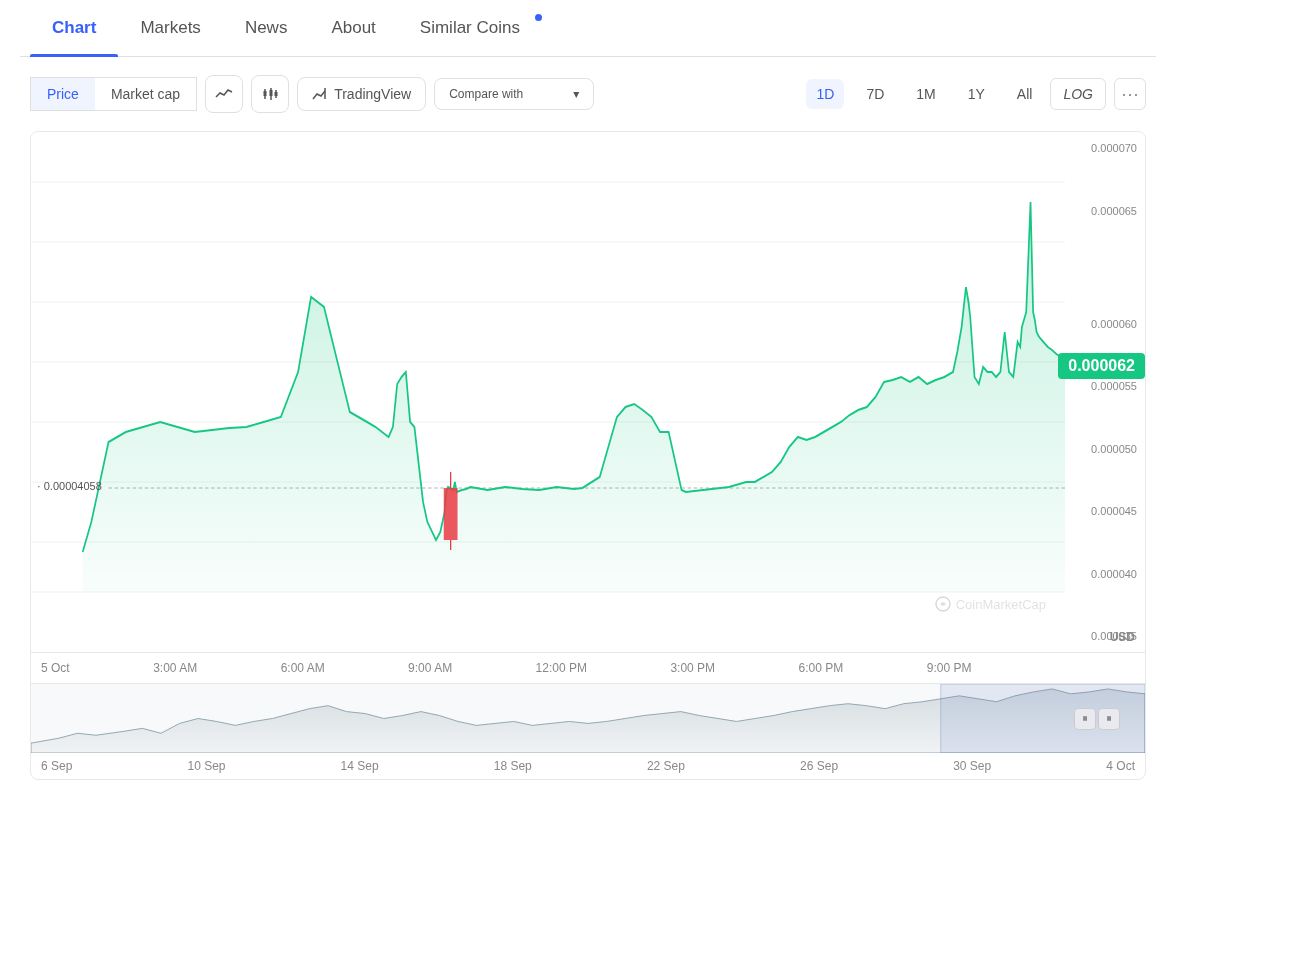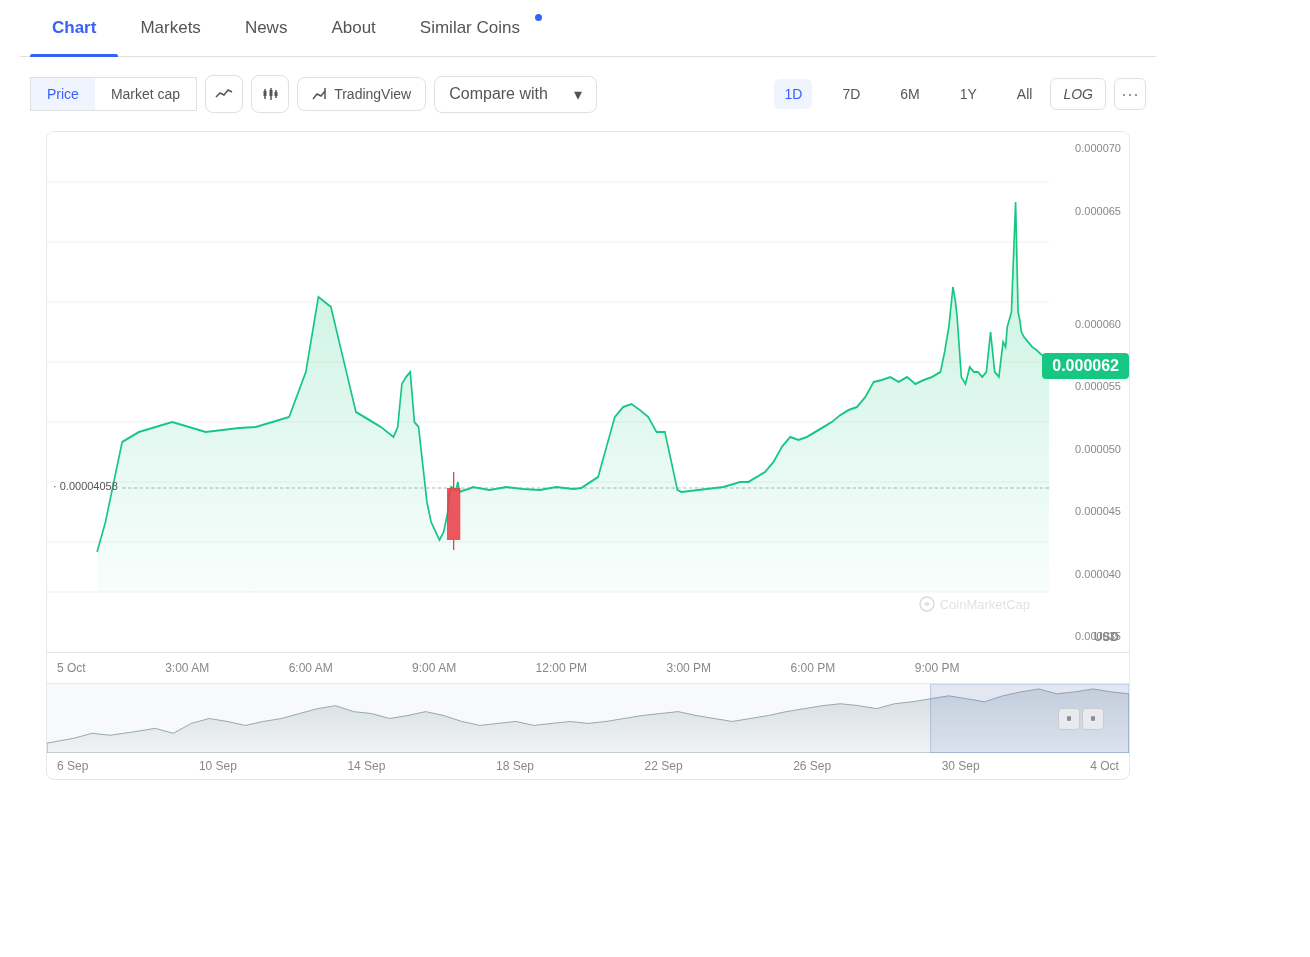--- a/index.html
+++ b/index.html
@@ -15,31 +15,31 @@
     .tab-dot { position: relative; text-align: center; }
     .tab-dot::before { content: ''; position: absolute; top: 14px; right: 0px; width: 7px; height: 7px; background: #3861fb; border-radius: 50%; }
 
     
     .toolbar { display: flex; align-items: center; gap: 8px; padding: 18px 10px; flex-wrap: wrap; }
     .btn-group { display: flex; border: 1px solid #e0e0e0; border-radius: 0; overflow: hidden; }
     .btn-group .btn { padding: 8px 16px; font-size: 14px; font-weight: 500; background: #fff; color: #555; cursor: pointer; border: none; }
     .btn-group .btn.active { background: #f0f4ff; color: #3861fb; }
     .icon-btn { display: flex; align-items: center; justify-content: center; width: 38px; height: 38px; border: 1px solid #e0e0e0; border-radius: 8px; background: #fff; cursor: pointer; color: #555; font-size: 16px; }
     .trading-view-btn { display: flex; align-items: center; gap: 6px; padding: 8px 14px; border: 1px solid #e0e0e0; border-radius: 8px; background: #fff; cursor: pointer; font-size: 14px; color: #555; font-weight: 500; text-align: center; }
-    .compare-btn { display: flex; align-items: center; gap: 26px; padding: 8px 14px; border: 1px solid #e0e0e0; border-radius: 8px; background: #fff; cursor: pointer; font-size: 16px; color: #555; min-width: 160px; }
+    .compare-btn { display: flex; align-items: center; gap: 26px; padding: 8px 14px; border: 1px solid #e0e0e0; border-radius: 8px; background: #fff; cursor: pointer; font-size: 12px; color: #555; min-width: 160px; }
     .compare-btn .chevron { margin-left: auto; }
     .spacer { flex: 1; }
-    .time-group { display: flex; align-items: center; gap: 20px; }
+    .time-group { display: flex; align-items: center; gap: 12px; }
     .time-btn { padding: 7px 10px; font-size: 14px; font-weight: 500; color: #555; cursor: pointer; border-radius: 6px; border: none; background: transparent; }
     .time-btn.active { background: #f0f4ff; color: #3861fb; }
     .log-btn { padding: 7px 12px; font-size: 14px; font-weight: 500; color: #555; cursor: pointer; border: 1px solid #e0e0e0; border-radius: 6px; background: #fff; font-style: italic; }
     .more-btn { display: flex; align-items: center; justify-content: center; width: 32px; height: 32px; border: 1px solid #e0e0e0; border-radius: 6px; background: #fff; cursor: pointer; font-size: 18px; color: #888; }
 
     
-    .chart-area { margin: 0 26px; border: 1px solid #e8e8e8; border-radius: 8px; overflow: hidden; background: #fff; }
+    .chart-area { margin: 0 10px; border: 1px solid #e8e8e8; border-radius: 8px; overflow: hidden; background: #fff; }
 
     .chart-main { position: relative; height: 520px; background: #fff; }
 
     .chart-svg-container { position: absolute; top: 0; left: 0; right: 80px; bottom: 0; }
     .chart-svg-container svg { width: 100%; height: 100%; }
 
     .y-axis { position: absolute; right: 0; top: 0; bottom: 0; width: 80px; display: flex; flex-direction: column; justify-content: space-between; padding: 10px 8px; }
     .y-label { font-size: 11px; color: #888; text-align: right; }
 
     .price-badge { position: absolute; right: 0; top: 45%; transform: translateY(-50%); background: #16c784; color: #fff; padding: 4px 10px; border-radius: 4px; font-size: 16px; font-weight: 700; z-index: 10; }
@@ -108,21 +108,21 @@
     <button class="compare-btn">
       <span>Compare with</span>
       <span class="chevron">▾</span>
     </button>
 
     <div class="spacer"></div>
 
     <div class="time-group">
       <button class="time-btn active">1D</button>
       <button class="time-btn">7D</button>
-      <button class="time-btn">6M</button>
+      <button class="time-btn">1M</button>
       <button class="time-btn">1Y</button>
       <button class="time-btn">All</button>
     </div>
 
     <button class="log-btn">LOG</button>
     <button class="more-btn">···</button>
   </div>
 
   <div class="chart-area">
     <div class="chart-main">

